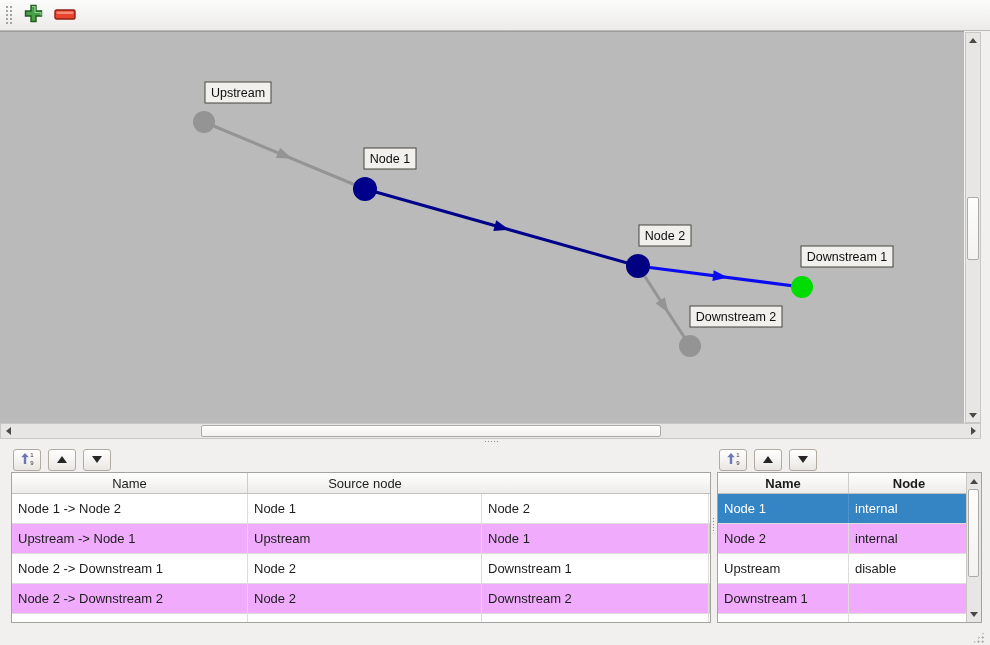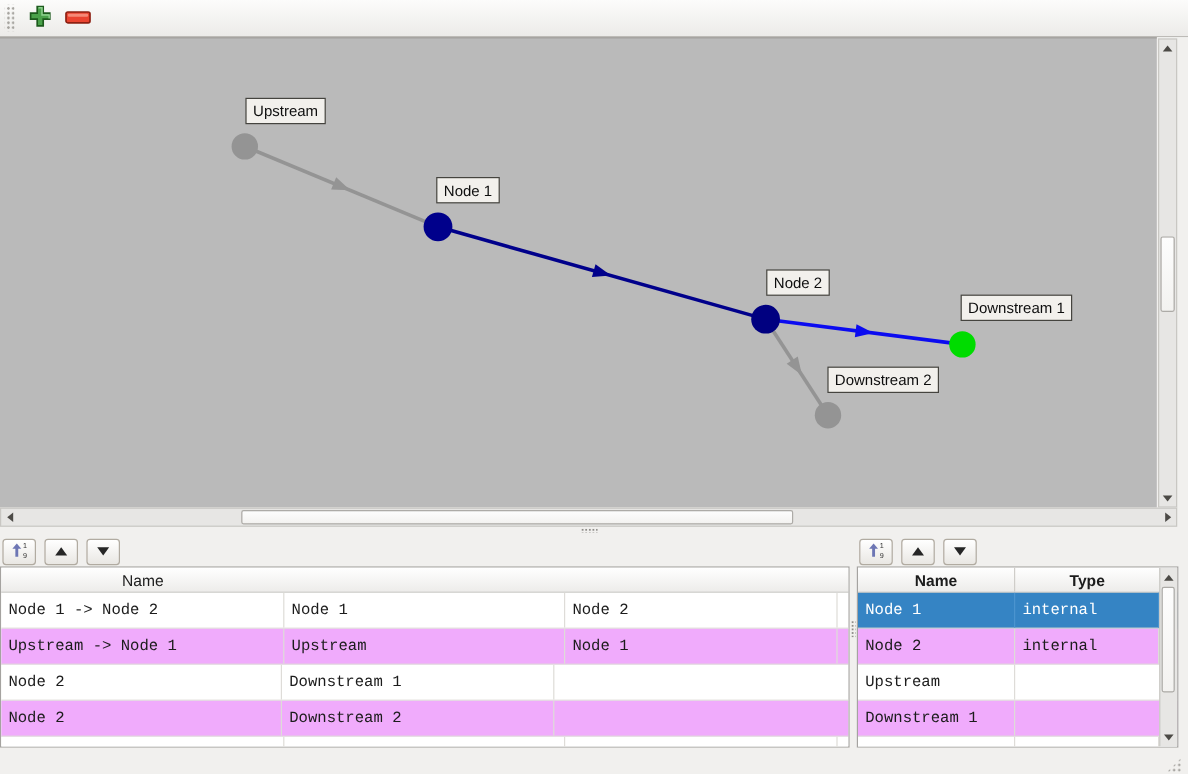--- a/index.html
+++ b/index.html
@@ -41,38 +41,38 @@
 
   
   .h-splitter { height:6px; position:relative; }
   .h-splitter .dots { position:absolute; left:484px; top:1px; width:14px; height:4px;
        background-image:radial-gradient(circle,#8f8d89 0.8px,transparent 1px); background-size:3px 3px; }
   .v-splitter { width:6px; position:relative; }
   .v-splitter .dots { position:absolute; top:72px; left:1px; width:4px; height:14px;
        background-image:radial-gradient(circle,#8f8d89 0.8px,transparent 1px); background-size:3px 3px; }
 
   
-  .bottom { display:flex; height:180px; padding-right:8px; }
+  .bottom { display:flex; height:180px; padding-right:8px;margin-left:11px; }
   .pane { display:flex; flex-direction:column; }
   .pane-left { width:708px; }
   .pane-right { width:268px; }
   .pane-toolbar { height:27px; display:flex; align-items:center; gap:7px; padding-left:2px; padding-top:2px; }
   .small-btn { width:28px; height:22px; border:1px solid #b1aba1; border-radius:3px;
                background:linear-gradient(#ffffff,#e9e7e3); display:flex; align-items:center; justify-content:center; }
   .small-btn .tri2 { width:0; height:0; }
   .tri2.up   { border-left:5px solid transparent; border-right:5px solid transparent; border-bottom:7px solid #262626; }
   .tri2.down { border-left:5px solid transparent; border-right:5px solid transparent; border-top:7px solid #262626; }
 
   
   .table { border:1px solid #a5a3a0; background:#ffffff; height:151px; position:relative; overflow:hidden; }
   .thead { display:flex; height:21px; background:linear-gradient(#ffffff,#edecea); border-bottom:1px solid #c3c1bd; }
   .th { display:flex; align-items:center; justify-content:center; border-right:1px solid #cfcdc9; height:100%; }
   .th:last-child { border-right:none; }
   .thead.bold .th { font-weight:bold; }
-  .tr { display:flex; height:30px; border-bottom:1px solid #dedcd8; background:#ffffff;font-family:Liberation Mono, monospace; }
+  .tr { display:flex; height:30px; border-bottom:1px solid #dedcd8; background:#ffffff; }
   .tr.alt { background:#f0abfc; }
   .tr.partial { height:10px; border-bottom:none; }
   .td { display:flex; align-items:center; padding-left:6px; border-right:1px solid #dedcd8; height:100%; }
   .tr.selected { background:#3584c4; color:#ffffff; }
   .tr.selected .td { border-right-color:#4b94cf; }
 
   .et-c1 { width:236px; } .et-c2 { width:234px; } .et-c3 { width:227px; }
   .nt-c1 { width:131px; } .nt-c2 { width:120px; }
 
   .table-scroll { position:absolute; right:0; top:0; width:15px; height:149px;
@@ -182,36 +182,39 @@
           <div class="tri2 up"></div>
         </button>
       <button class="small-btn">
           <div class="tri2 down"></div>
         </button>
     </div>
 
     <div class="table">
       <div class="thead">
         <div class="th et-c1">Name</div>
+        <div class="th et-c2">Source node</div>
       </div>
       <div class="tr">
         <div class="td et-c1">Node 1 -&gt; Node 2</div>
         <div class="td et-c2">Node 1</div>
         <div class="td et-c3">Node 2</div>
       </div>
       <div class="tr alt">
         <div class="td et-c1">Upstream -&gt; Node 1</div>
         <div class="td et-c2">Upstream</div>
         <div class="td et-c3">Node 1</div>
       </div>
       <div class="tr">
+        <div class="td et-c1">Node 2 -&gt; Downstream 1</div>
         <div class="td et-c2">Node 2</div>
         <div class="td et-c3">Downstream 1</div>
       </div>
       <div class="tr alt">
+        <div class="td et-c1">Node 2 -&gt; Downstream 2</div>
         <div class="td et-c2">Node 2</div>
         <div class="td et-c3">Downstream 2</div>
       </div>
       <div class="tr partial">
         <div class="td et-c1"></div>
         <div class="td et-c2"></div>
         <div class="td et-c3"></div>
       </div>
     </div>
   </div>
@@ -236,32 +239,33 @@
           <div class="tri2 up"></div>
         </button>
       <button class="small-btn">
           <div class="tri2 down"></div>
         </button>
     </div>
 
     <div class="table">
       <div class="thead bold">
         <div class="th nt-c1">Name</div>
-        <div class="th nt-c2">Type</div>
+        <div class="th nt-c2">Node</div>
       </div>
       <div class="tr selected">
         <div class="td nt-c1">Node 1</div>
         <div class="td nt-c2">internal</div>
       </div>
       <div class="tr alt">
         <div class="td nt-c1">Node 2</div>
         <div class="td nt-c2">internal</div>
       </div>
       <div class="tr">
         <div class="td nt-c1">Upstream</div>
+        <div class="td nt-c2">disable</div>
       </div>
       <div class="tr alt">
         <div class="td nt-c1">Downstream 1</div>
       </div>
       <div class="tr partial">
         <div class="td nt-c1"></div>
         <div class="td nt-c2"></div>
       </div>
 
       <div class="table-scroll">

